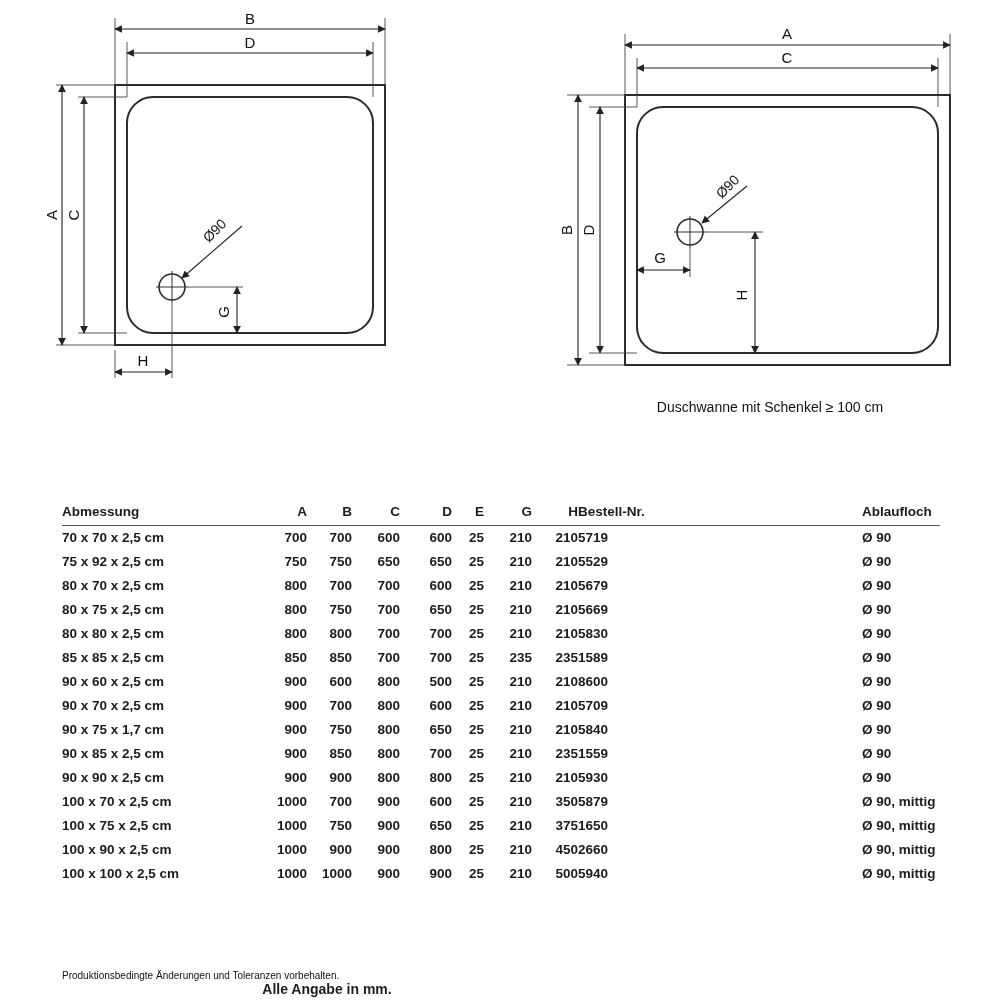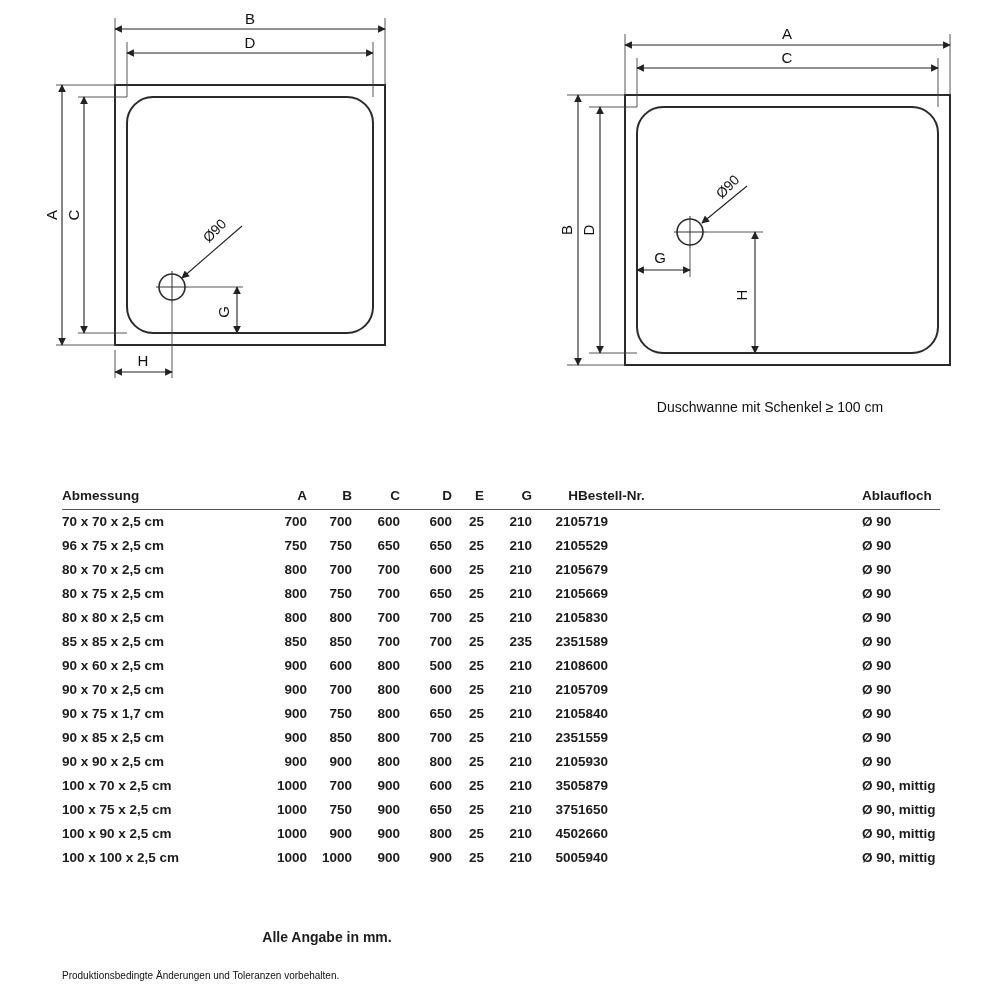--- a/index.html
+++ b/index.html
@@ -20,36 +20,36 @@
   svg text   { fill:#111; font-family:"Liberation Sans", sans-serif; }
   svg .lbl   { font-size:15px; }
   svg .drainlbl { font-size:14px; }
 
   #caption {
     position:absolute; left:545px; top:399px; width:450px;
     text-align:center; font-size:14px; color:#111;
   }
 
   #spec-table {
-    position:absolute; left:62px; top:482px; width:878px;
+    position:absolute; left:62px; top:498px; width:878px;
     border-collapse:collapse; table-layout:fixed;
   }
   #spec-table th, #spec-table td {
     padding:0; height:24px; font-size:13.5px; font-weight:bold;
     white-space:nowrap; color:#1c1c1c; vertical-align:middle;
   }
   #spec-table thead th { border-bottom:1px solid #555; height:27px; }
   .c-name    { text-align:left; }
   .c-num     { text-align:right; }
   th.c-num   { padding-right:3px; }
   .c-bestell { text-align:left; padding-left:122px; }
   .c-abl     { text-align:left; }
 
   #footnote {
-    position:absolute; left:62px; top:929px; width:530px;
+    position:absolute; left:62px; top:981px; width:530px;
     text-align:center; font-size:14px; font-weight:bold; color:#1c1c1c;
   }
   #footer-note {
     position:absolute; left:62px; top:970px; font-size:10px; color:#111;
   }
 </style>
 </head>
 <body>
 
 <svg id="draw-left" class="drawing" width="420" height="400" viewBox="0 0 420 400">
@@ -189,21 +189,21 @@
         <td class="c-num">700</td>
         <td class="c-num">600</td>
         <td class="c-num">600</td>
         <td class="c-num">25</td>
         <td class="c-num">210</td>
         <td class="c-num">210</td>
         <td class="c-bestell">5719</td>
         <td class="c-abl">Ø 90</td>
       </tr>
       <tr>
-        <td class="c-name">96 x 75 x 2,5 cm</td>
+        <td class="c-name">75 x 92 x 2,5 cm</td>
         <td class="c-num">750</td>
         <td class="c-num">750</td>
         <td class="c-num">650</td>
         <td class="c-num">650</td>
         <td class="c-num">25</td>
         <td class="c-num">210</td>
         <td class="c-num">210</td>
         <td class="c-bestell">5529</td>
         <td class="c-abl">Ø 90</td>
       </tr>

